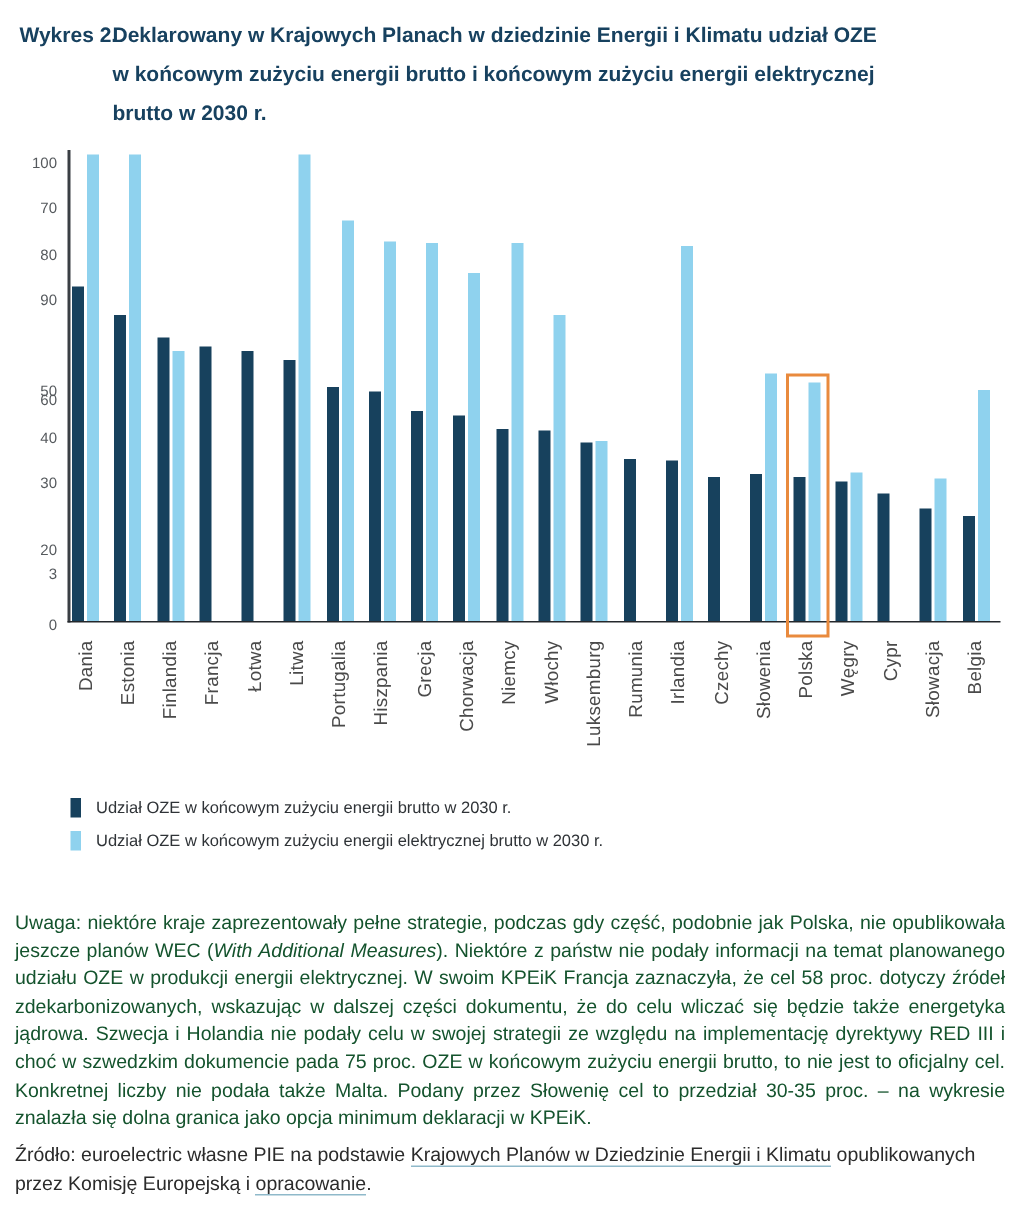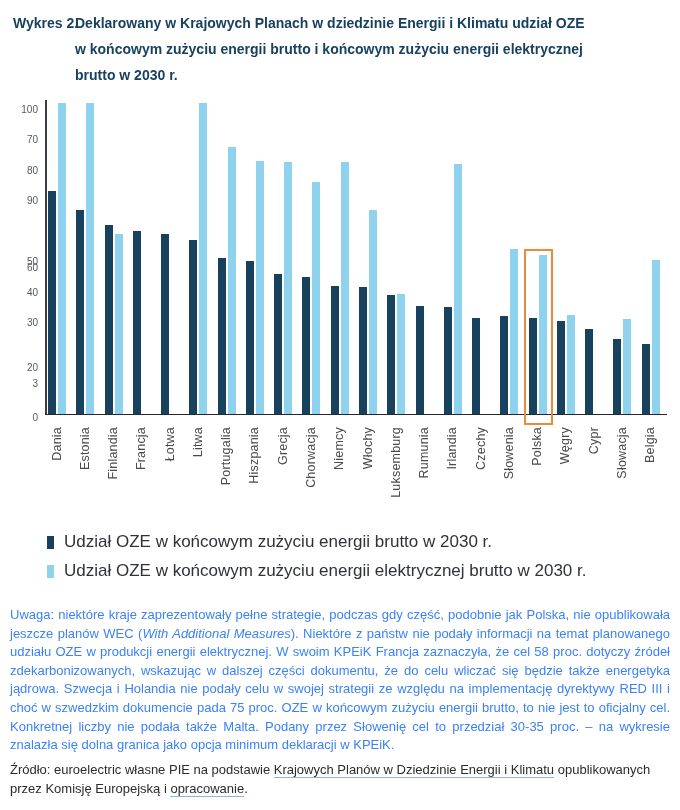--- a/index.html
+++ b/index.html
@@ -27,25 +27,25 @@
   .xlabels{position:absolute;left:46px;top:426px;width:622px;height:102px;}
   .xlab{position:absolute;writing-mode:vertical-rl;transform:rotate(180deg);
         font-size:12.5px;color:#4a4a4a;letter-spacing:0.2px;line-height:17px;width:17px;}
 
   
   .legend{position:absolute;left:47px;top:532px;}
   .legend-item{display:flex;align-items:center;margin-bottom:9px;}
   .legend-swatch{width:7px;height:13px;margin-right:10px;flex:0 0 auto;}
   .legend-swatch.s0{background:#17415D;}
   .legend-swatch.s1{background:#8FD2EE;}
-  .legend-label{font-size:17px;color:#2f3337;}
+  .legend-label{font-size:11px;color:#2f3337;}
 
   
   .note{position:absolute;left:10px;top:606px;width:660px;margin:0;
-        font-size:13px;line-height:18.6px;color:#3b82f6;text-align:justify;}
+        font-size:13px;line-height:18.6px;color:#14532d;text-align:justify;}
   .note .it{font-style:italic;}
   .source{position:absolute;left:10px;top:760px;width:660px;margin:0;
           font-size:13px;line-height:19px;color:#2b2b2b;text-align:left;}
   .src-link{color:#2b2b2b;text-decoration:none;border-bottom:1.5px solid #8fb9ca;
             cursor:pointer;}
 </style>
 </head>
 <body>
 
 <div class="page">

